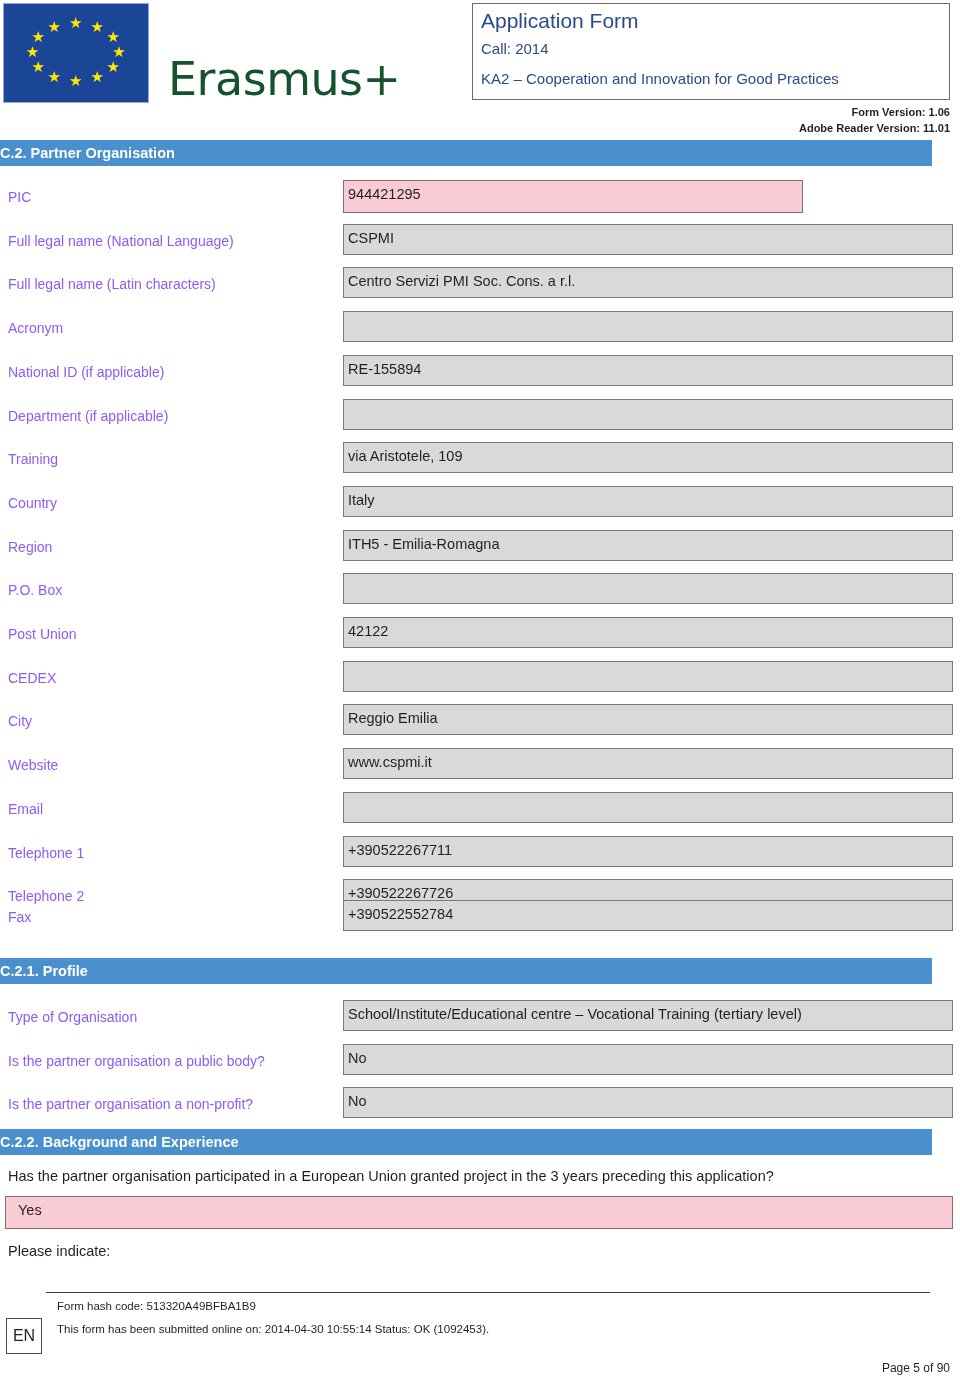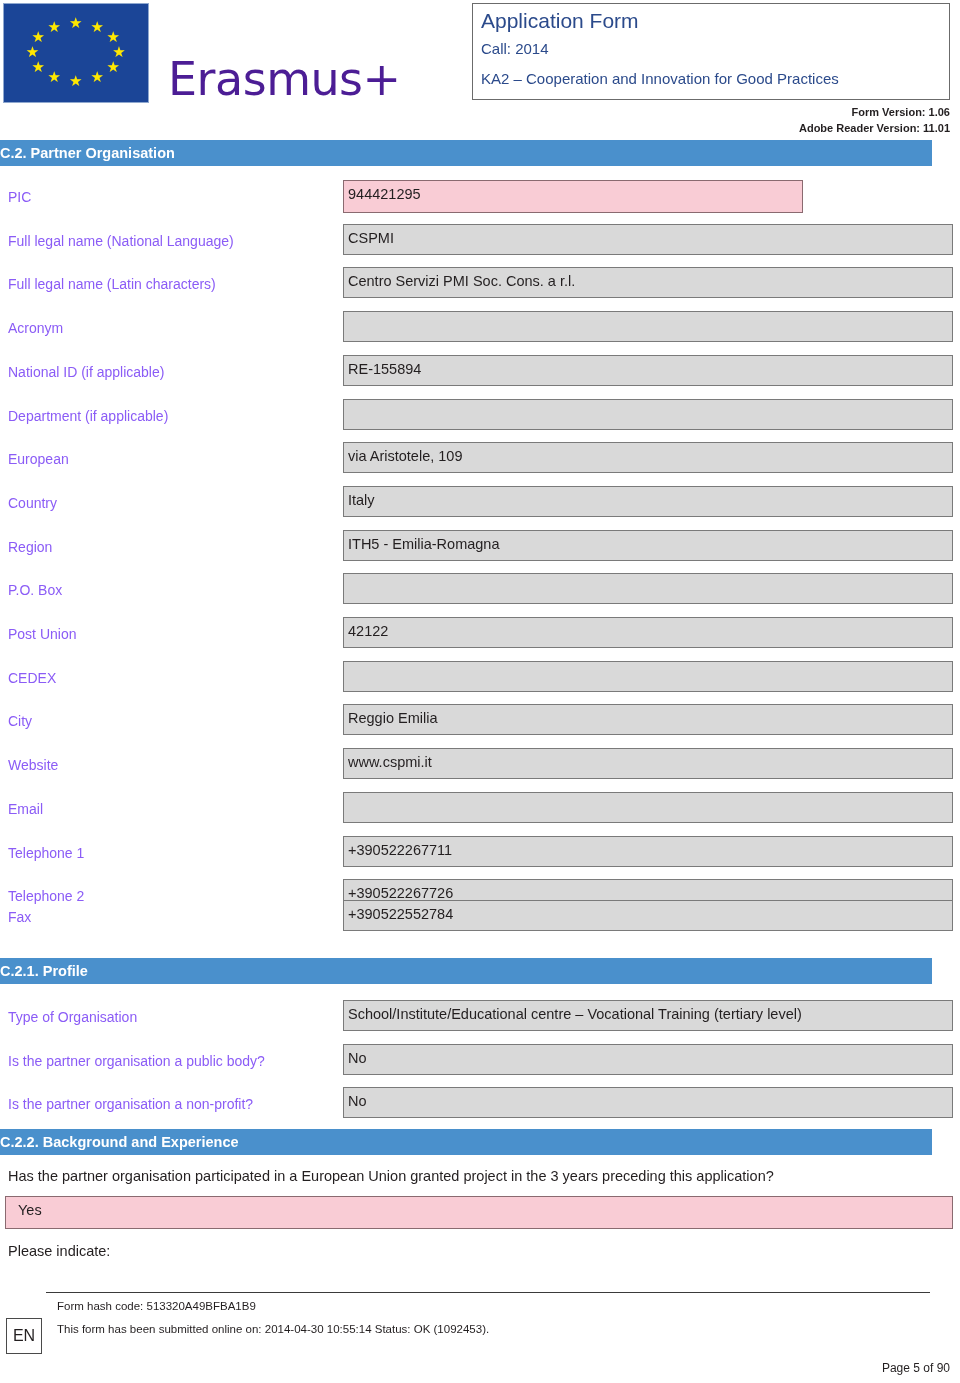--- a/index.html
+++ b/index.html
@@ -45,21 +45,21 @@
   .star::before {
     content: "\2605";
     position: absolute;
     left: -7px; top: -9px;
   }
   #erasmus-word {
     position: absolute;
     left: 168px; top: 52px;
     font-size: 46px;
     letter-spacing: -0.5px;
-    color: #4c1d95;
+    color: #14532d;
     font-family: "DejaVu Sans", sans-serif;
     font-weight: 400;
   }
   #title-box {
     position: absolute;
     left: 472px; top: 3px;
     width: 478px; height: 97px;
     border: 1px solid #6b6b6b;
     box-sizing: border-box;
     background: #fff;
@@ -250,21 +250,21 @@
     </div>
     <div class="frow" style="top: 355px;">
       <div class="flabel">National ID (if applicable)</div>
       <div class="fbox">RE-155894</div>
     </div>
     <div class="frow" style="top: 399px;">
       <div class="flabel">Department (if applicable)</div>
       <div class="fbox"></div>
     </div>
     <div class="frow" style="top: 442px;">
-      <div class="flabel">European</div>
+      <div class="flabel">Training</div>
       <div class="fbox">via Aristotele, 109</div>
     </div>
     <div class="frow" style="top: 486px;">
       <div class="flabel">Country</div>
       <div class="fbox">Italy</div>
     </div>
     <div class="frow" style="top: 530px;">
       <div class="flabel">Region</div>
       <div class="fbox">ITH5 - Emilia-Romagna</div>
     </div>

